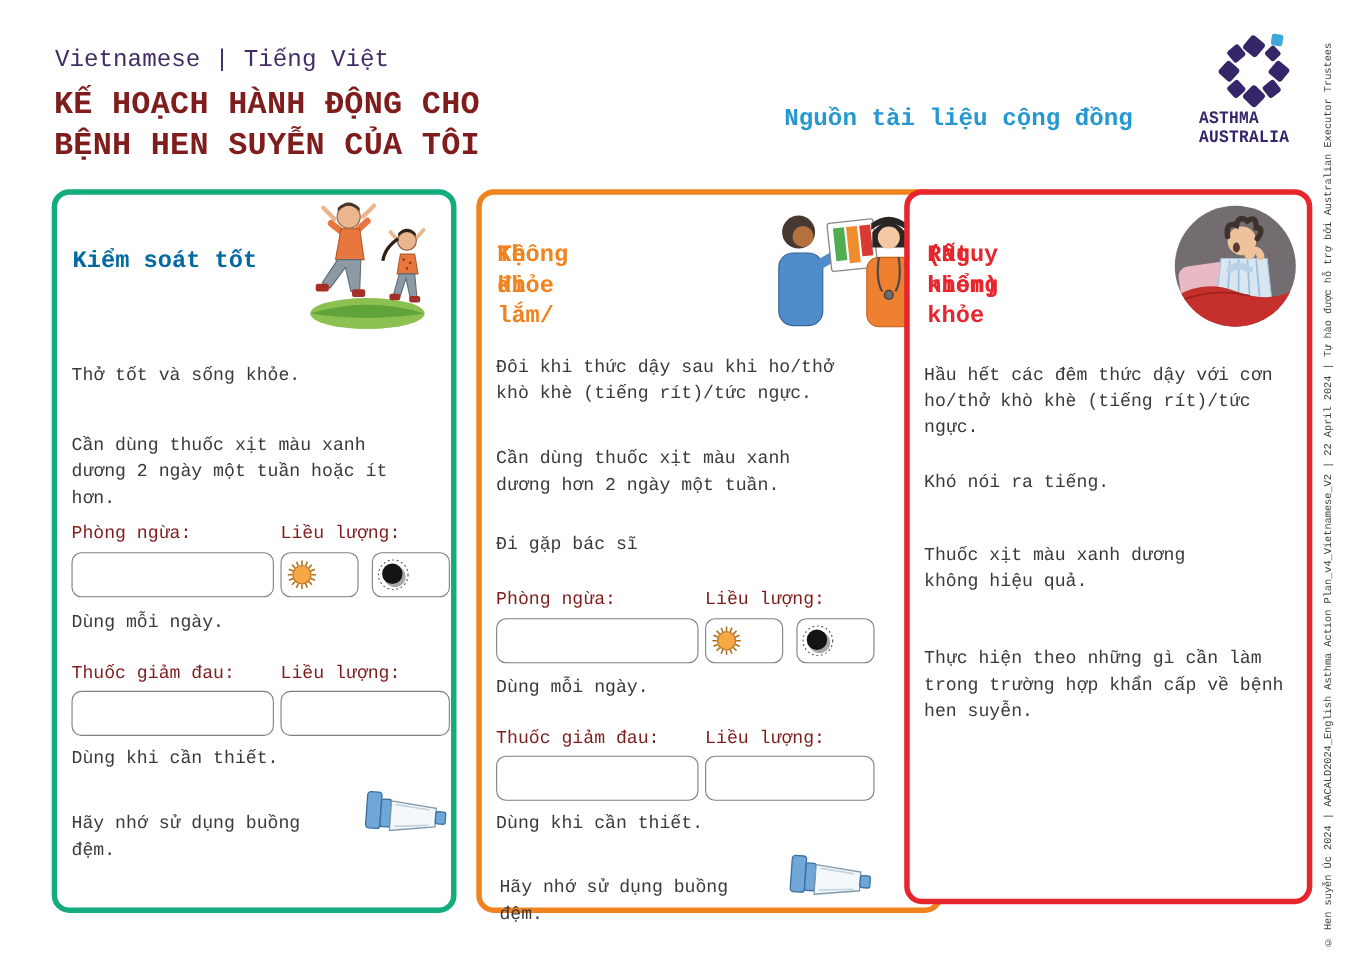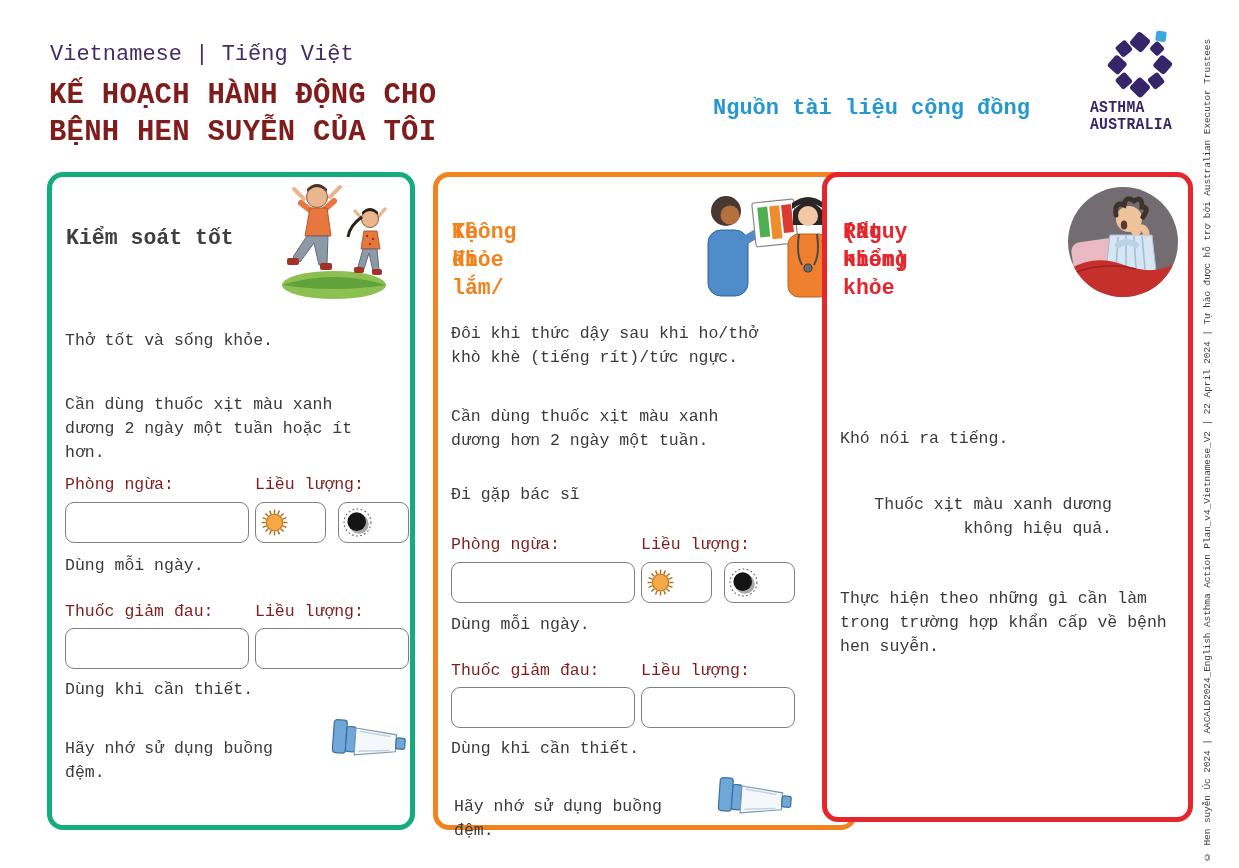--- a/index.html
+++ b/index.html
@@ -57,21 +57,21 @@
       </g>
       <rect x="-6" y="-6" width="12" height="12" rx="2.5" fill="#3fa7db" transform="translate(69,9.5) rotate(8)"></rect>
     </svg>
     <div class="logo-text">
       <div>ASTHMA</div>
       <div>AUSTRALIA</div>
     </div>
   </div>
 
   <section class="col" style="left: 47px; top: 172px; width: 368px; height: 658px; border-color: rgb(20, 171, 126);">
-    <div class="col-title" style="left: 14px; top: 48px; color: #404040;">Kiểm soát tốt</div>
+    <div class="col-title" style="left: 14px; top: 48px; color: #0369a1;">Kiểm soát tốt</div>
 
     <svg style="right:8px;top:4px;" width="132" height="124" viewBox="0 0 132 124">
       <ellipse cx="64" cy="104" rx="52" ry="14" fill="#8cc152"></ellipse>
       <path d="M12 104 Q64 88 116 104 Q64 112 12 104Z" fill="#5fa33a"></path>
 
       <path d="M34 18 L24 8" stroke="#e9b68d" stroke-width="4" stroke-linecap="round"></path>
       <path d="M60 16 L70 6" stroke="#e9b68d" stroke-width="4" stroke-linecap="round"></path>
       <circle cx="47" cy="16" r="10.5" fill="#e9b68d" stroke="#8a5a3a" stroke-width="1"></circle>
       <path d="M37 11 Q47 1 57 11 L57 8 Q47 -2 37 8 Z" fill="#463428"></path>
       <path d="M41 30 L31 22" stroke="#e8773f" stroke-width="6" stroke-linecap="round"></path>
@@ -264,20 +264,21 @@
         <path d="M50 30 Q48 16 58 20 Q60 10 68 16 Q76 10 76 22 Q84 22 77 32" stroke="#3d332c" stroke-width="5" fill="none" stroke-linecap="round"></path>
         <ellipse cx="58" cy="40" rx="3.2" ry="4.6" fill="#5a3a33"></ellipse>
         <path d="M70 44 Q78 40 80 48" stroke="#eec39c" stroke-width="7" stroke-linecap="round" fill="none"></path>
         <circle cx="70" cy="46" r="5" fill="#eec39c"></circle>
         <path d="M52 60 Q60 54 70 60" stroke="#b9d2e6" stroke-width="6" fill="none" stroke-linecap="round"></path>
         <path d="M0 86 Q28 68 58 80 Q90 92 114 76 L114 114 L0 114 Z" fill="#c5302c"></path>
         <path d="M8 88 Q40 76 70 84" stroke="#9e211e" stroke-width="1.6" fill="none"></path>
       </g>
     </svg>
 
+    <div class="body-text" style="left:13px;top:152px;width:336px;">Hầu hết các đêm thức dậy với cơn ho/thở khò khè (tiếng rít)/tức ngực.</div>
     <div class="body-text" style="left:13px;top:250px;">Khó nói ra tiếng.</div>
-    <div class="body-text" style="left:13px;top:316px;width:272px;text-align:right;">Thuốc xịt màu xanh dương không hiệu quả.</div>
+    <div class="body-text" style="left:13px;top:316px;width:272px;">Thuốc xịt màu xanh dương không hiệu quả.</div>
     <div class="body-text" style="left:13px;top:410px;width:336px;">Thực hiện theo những gì cần làm trong trường hợp khẩn cấp về bệnh hen suyễn.</div>
   </section>
 
   <div class="side-note">© Hen suyễn Úc 2024   |   AACALD2024_English Asthma Action Plan_v4_Vietnamese_V2   |   22 April 2024   |   Tự hào được hỗ trợ bởi Australian Executor Trustees</div>
 
 </div>
 
 </body></html>

